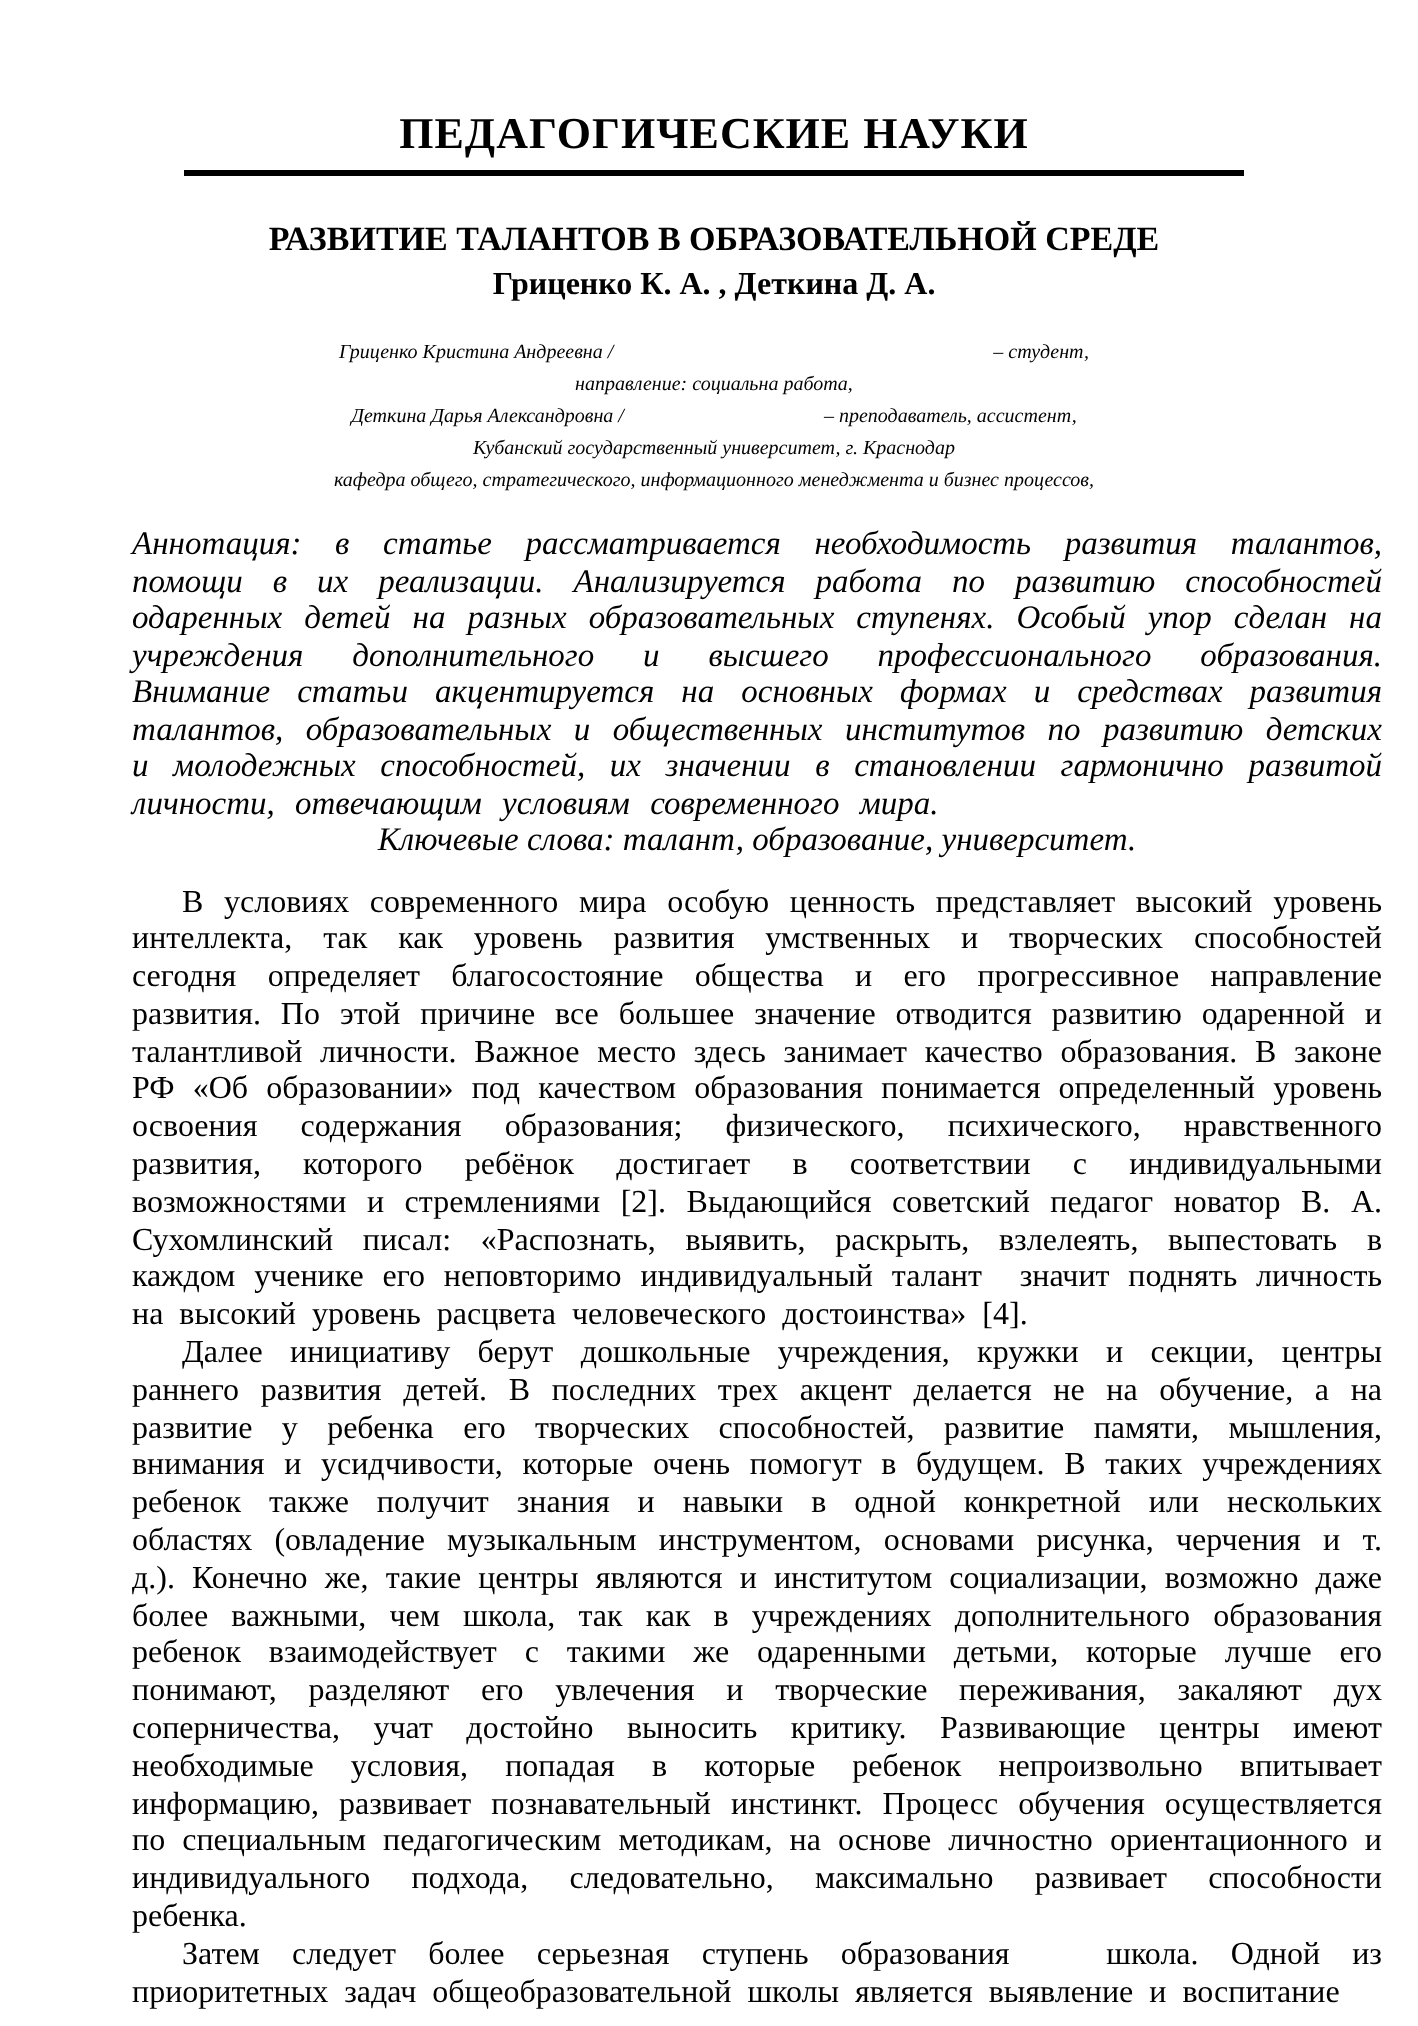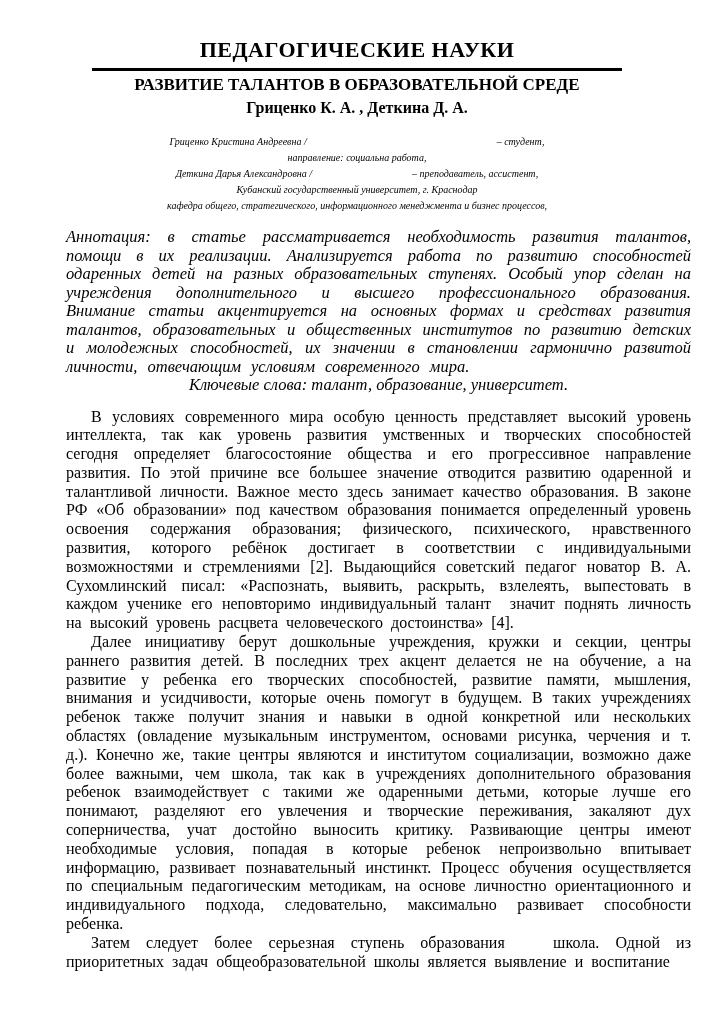--- a/index.html
+++ b/index.html
@@ -8,21 +8,21 @@
     background: #ffffff;
   }
   .page {
     position: relative;
     box-sizing: border-box;
     width: 709px;
     height: 1013px;
     background: #ffffff;
     color: #000000;
     font-family: "Liberation Serif", "DejaVu Serif", serif;
-    padding: 36px 18px 0 66px;
+    padding: 53px 18px 0 66px;
     overflow: hidden;
   }
   
   .head-block {
     width: 582px;
     text-align: center;
   }
   .section-header {
     margin: 0;
     font-size: 22px;
@@ -30,21 +30,21 @@
     line-height: 28px;
     letter-spacing: 0.5px;
     white-space: nowrap;
   }
   .header-rule {
     height: 3px;
     background: #000000;
     margin: 4px 26px 0 26px;
   }
   .article-title {
-    margin: 4px 0 0 0;
+    margin: 22px 0 0 0;
     font-size: 17px;
     font-weight: bold;
     line-height: 20px;
   }
   .authors-line {
     margin: 3px 0 0 0;
     font-size: 16px;
     font-weight: bold;
     line-height: 20px;
   }

